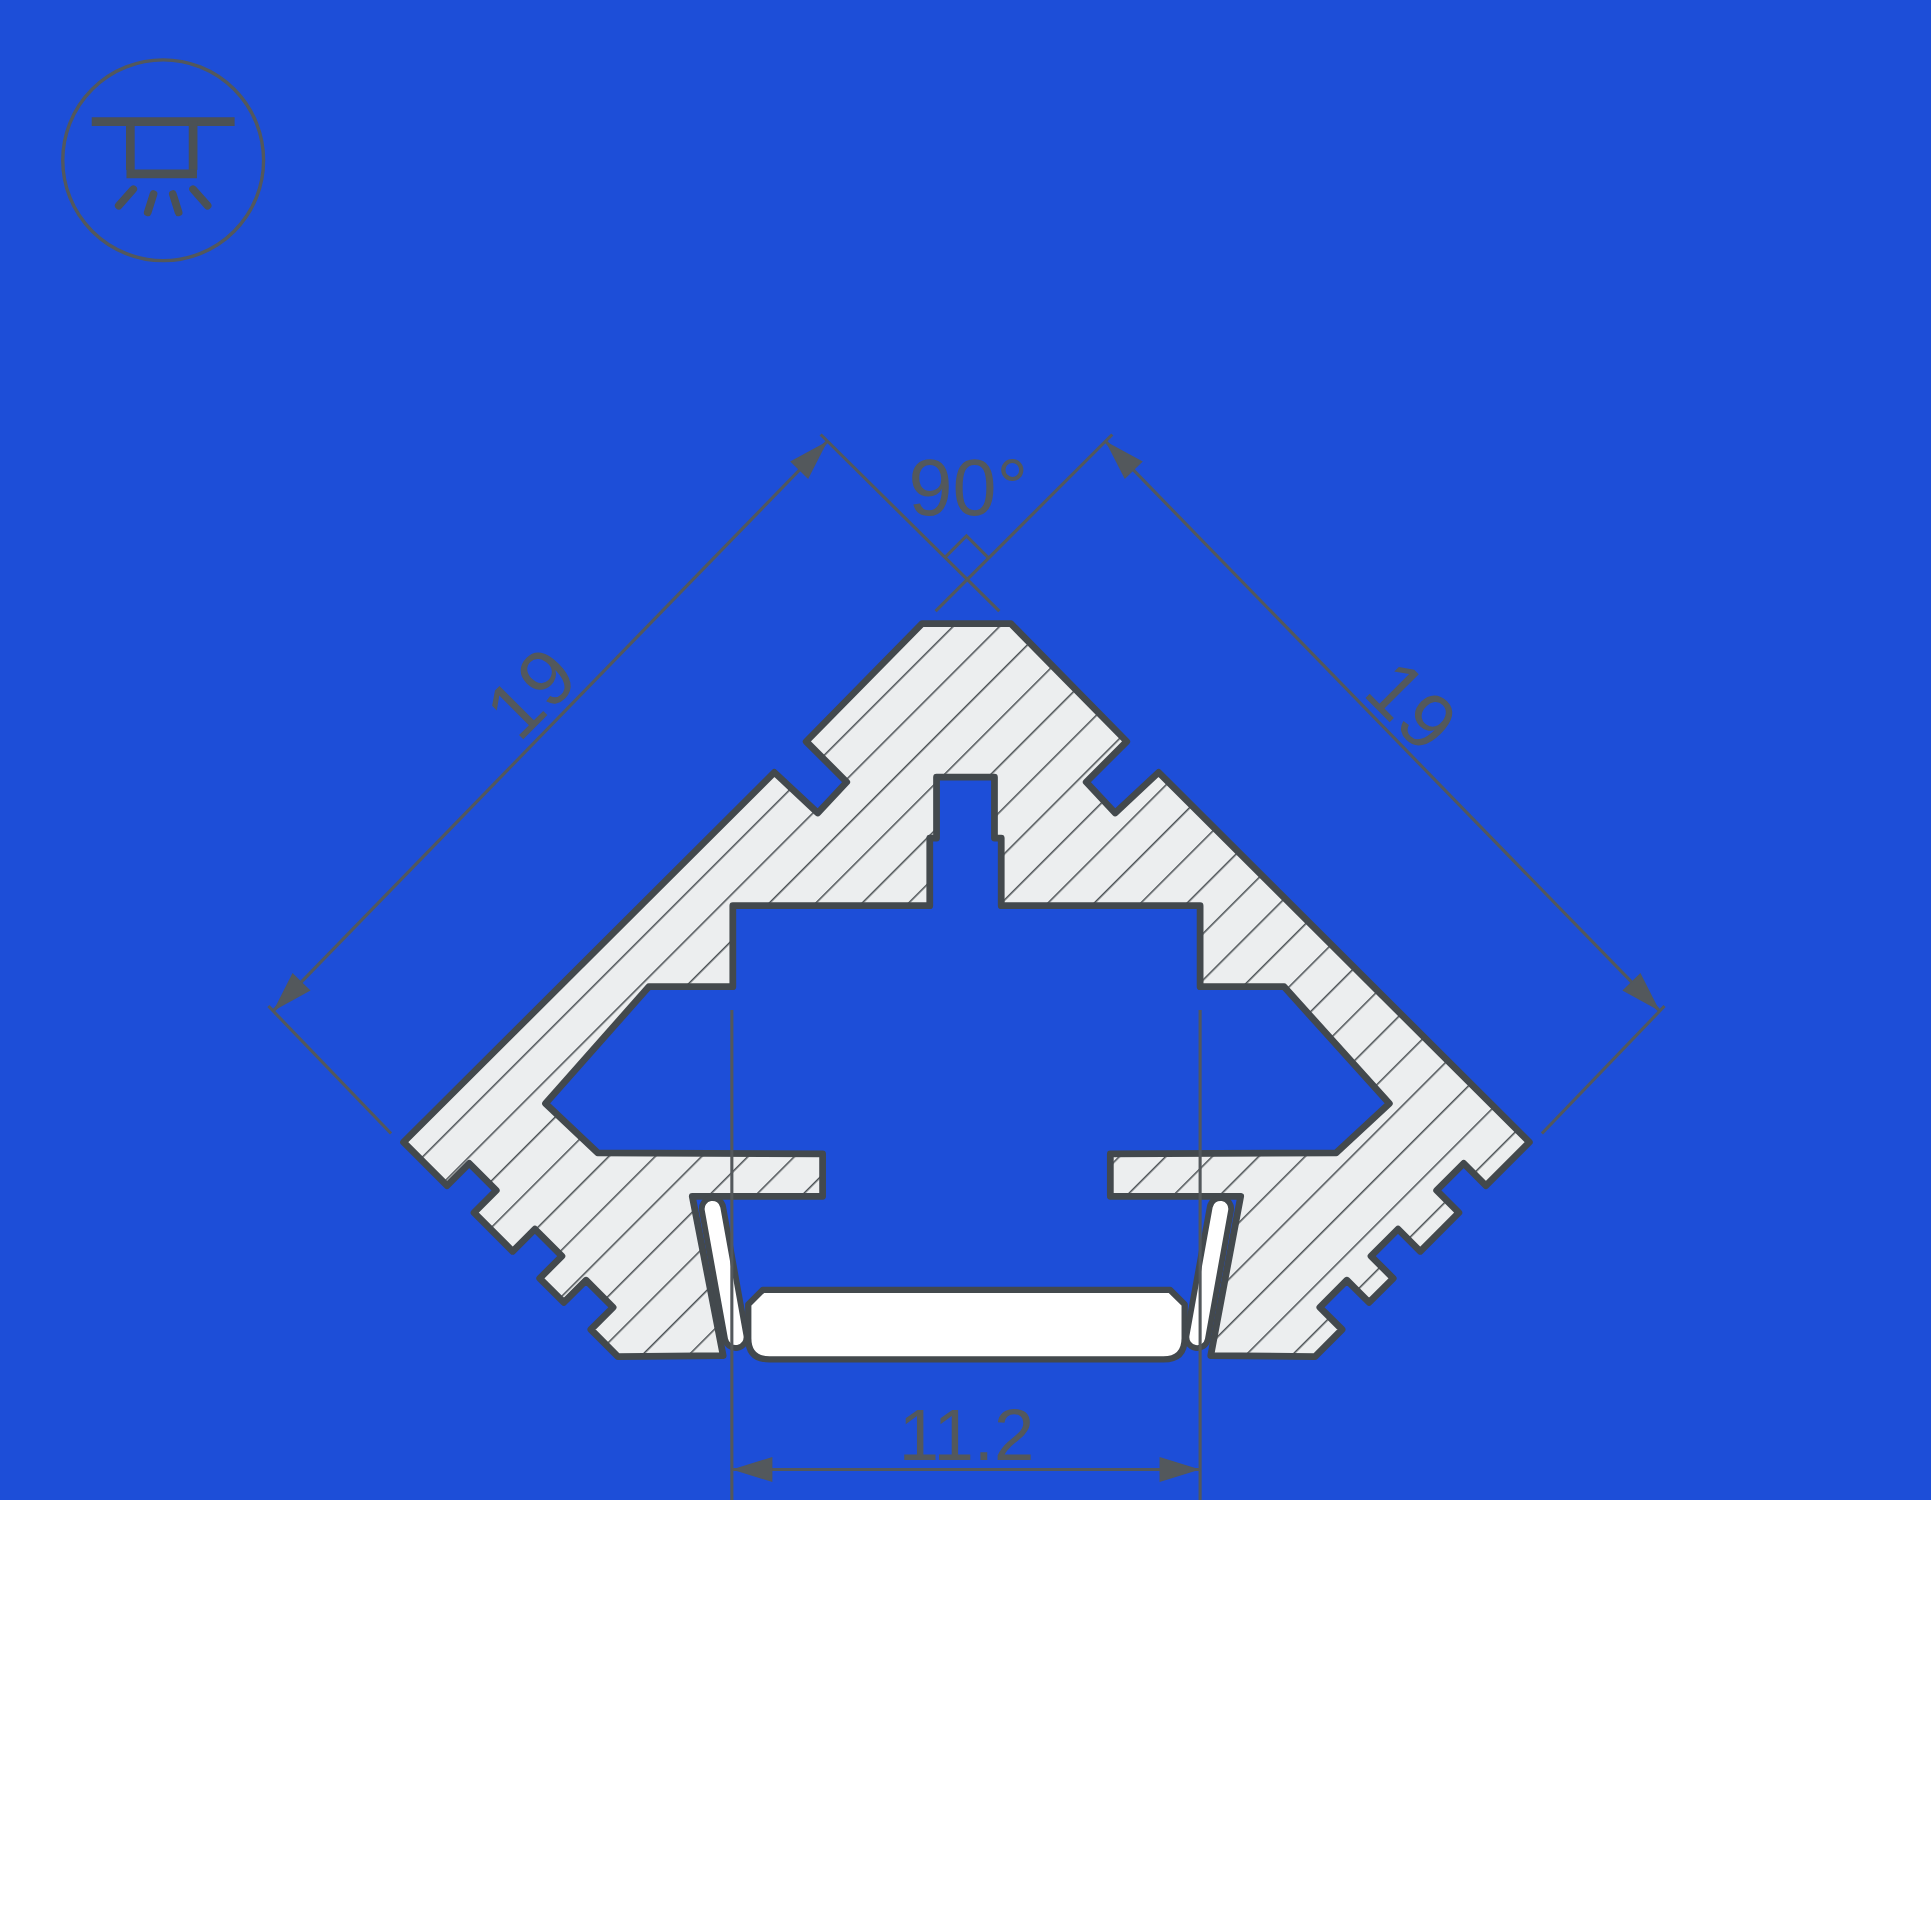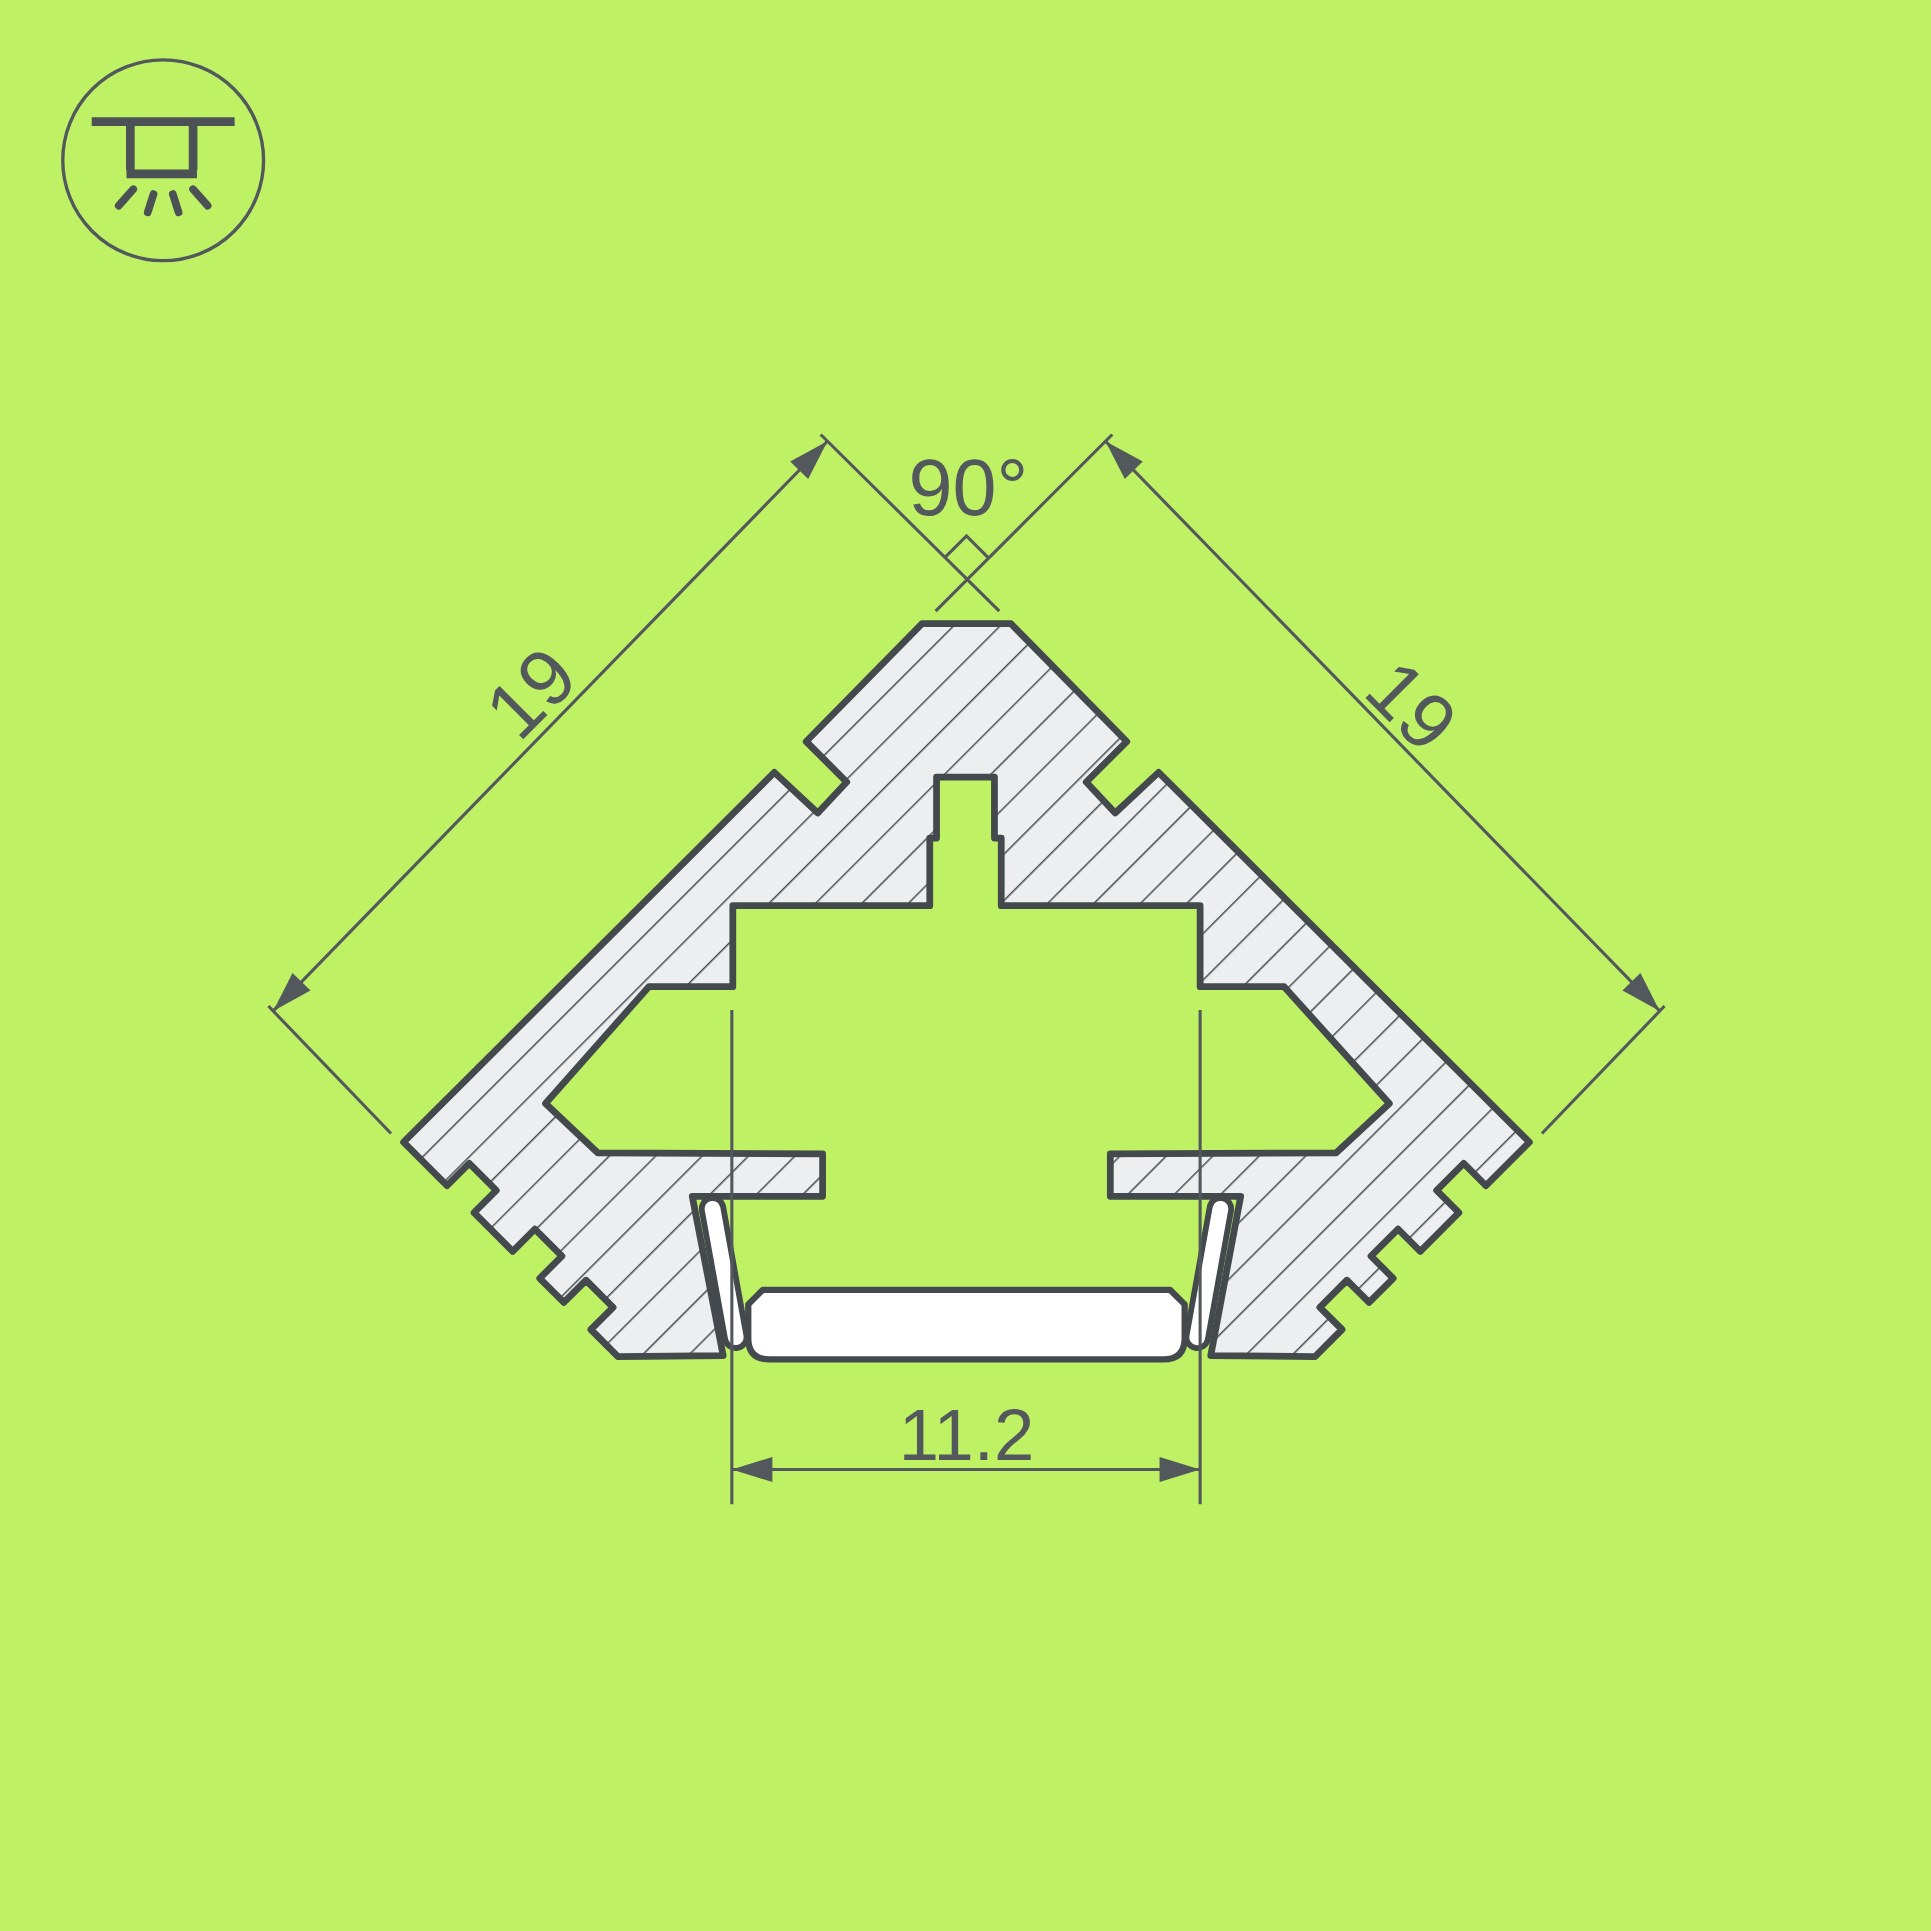--- a/index.html
+++ b/index.html
@@ -1,16 +1,16 @@
 <!DOCTYPE html>
 <html><head>
 <meta charset="utf-8">
 <style>
   html,body{margin:0;padding:0;background:#ffffff;}
-  .canvas{position:relative;width:1931px;height:1931px;background:#bef264;overflow:hidden;
+  .canvas{position:relative;width:1931px;height:1500px;background:#1d4ed8;overflow:hidden;
           font-family:"Liberation Sans",sans-serif;}
   svg{position:absolute;left:0;top:0;}
   text{font-family:"Liberation Sans",sans-serif;fill:#53585C;}
   .dim-text{font-size:82px;}
   .dim-text-sm{font-size:75px;}
 </style>
 </head>
 <body>
 
 <div class="canvas">

